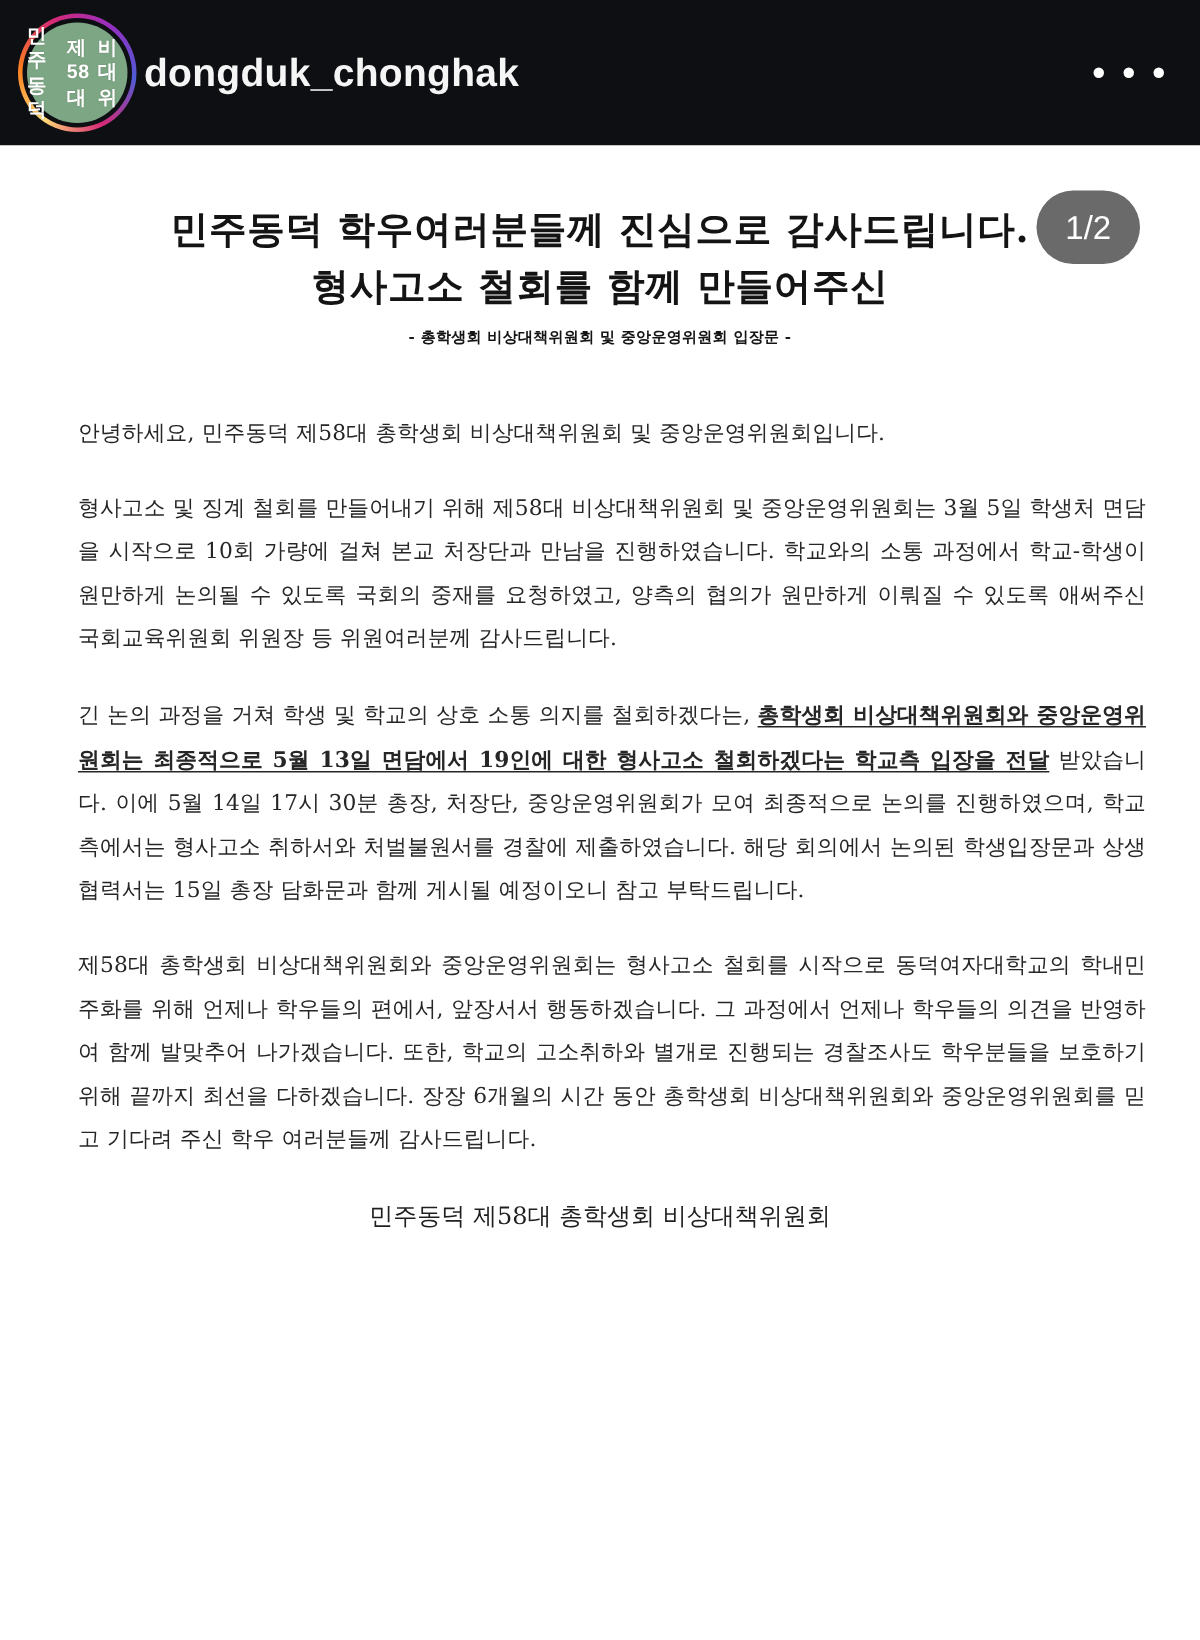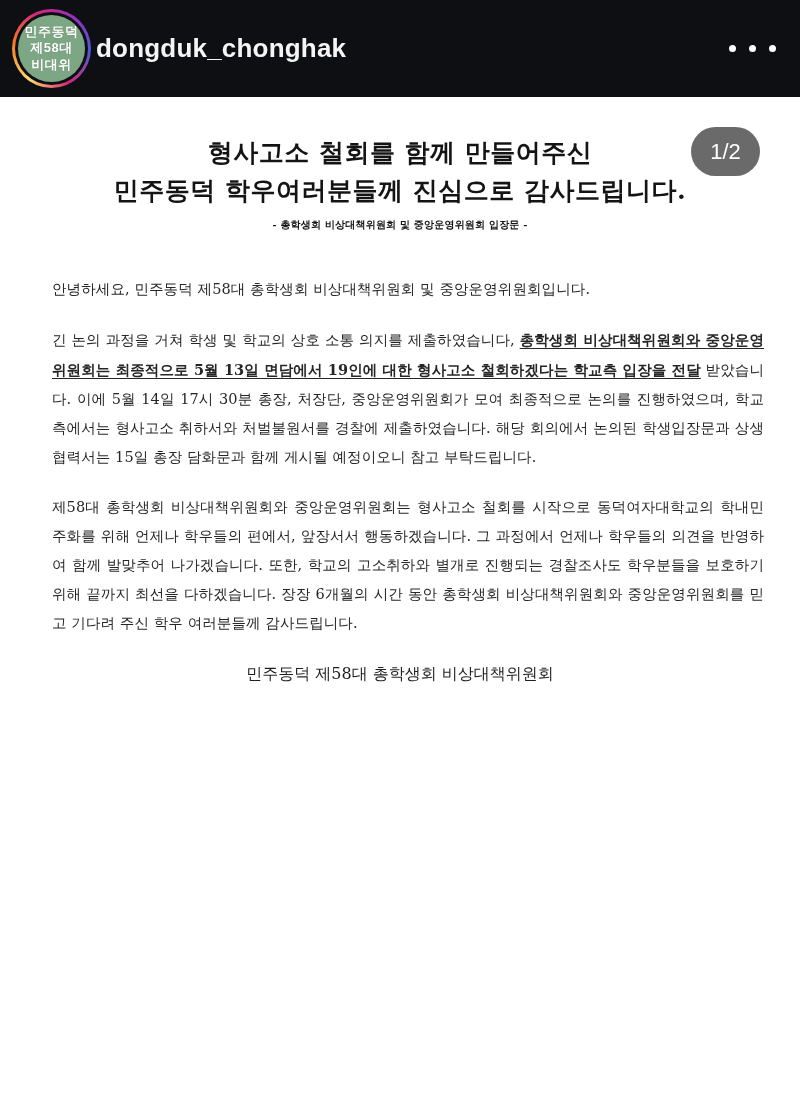--- a/index.html
+++ b/index.html
@@ -33,21 +33,21 @@
     width: 100%; height: 100%;
     border-radius: 50%;
     background: #0d0f13;
     padding: 3px;
   }
   .avatar-inner {
     width: 100%; height: 100%;
     border-radius: 50%;
     background: #7da784;
     display: flex;
-    flex-direction: column;
+    flex-direction: row;
     align-items: center;
     justify-content: center;
     color: #ffffff;
     font-size: 13px;
     font-weight: 700;
     line-height: 1.25;
     letter-spacing: 0.5px;
     text-shadow: 0 0 1px rgba(0,0,0,0.25);
   }
   .username {
@@ -153,28 +153,29 @@
       <i></i>
       <i></i>
       <i></i>
     </div>
   </header>
 
   <main class="doc">
     <div class="page-badge">1/2</div>
 
     <div class="title-block">
+      <div class="title-line">민주동덕 학우여러분들께 진심으로 감사드립니다.</div>
       <div class="title-line">형사고소 철회를 함께 만들어주신</div>
-      <div class="title-line">민주동덕 학우여러분들께 진심으로 감사드립니다.</div>
       <div class="subtitle">- 총학생회 비상대책위원회 및 중앙운영위원회 입장문 -</div>
     </div>
 
     <div class="doc-body" id="paragraphs">
         <p><span class="seg-normal">안녕하세요, 민주동덕 제58대 총학생회 비상대책위원회 및 중앙운영위원회입니다.</span></p>
-        <p><span class="seg-normal">긴 논의 과정을 거쳐 학생 및 학교의 상호 소통 의지를 제출하였습니다, </span><span class="seg-bold-underline">총학생회 비상대책위원회와 중앙운영위원회는 최종적으로 5월 13일 면담에서 19인에 대한 형사고소 철회하겠다는 학교측 입장을 전달</span><span class="seg-normal"> 받았습니다. 이에 5월 14일 17시 30분 총장, 처장단, 중앙운영위원회가 모여 최종적으로 논의를 진행하였으며, 학교측에서는 형사고소 취하서와 처벌불원서를 경찰에 제출하였습니다. 해당 회의에서 논의된 학생입장문과 상생협력서는 15일 총장 담화문과 함께 게시될 예정이오니 참고 부탁드립니다.</span></p>
+        <p><span class="seg-normal">형사고소 및 징계 철회를 만들어내기 위해 제58대 비상대책위원회 및 중앙운영위원회는 3월 5일 학생처 면담을 시작으로 10회 가량에 걸쳐 본교 처장단과 만남을 진행하였습니다. 학교와의 소통 과정에서 학교-학생이 원만하게 논의될 수 있도록 국회의 중재를 요청하였고, 양측의 협의가 원만하게 이뤄질 수 있도록 애써주신 국회교육위원회 위원장 등 위원여러분께 감사드립니다.</span></p>
+        <p><span class="seg-normal">긴 논의 과정을 거쳐 학생 및 학교의 상호 소통 의지를 철회하겠다는, </span><span class="seg-bold-underline">총학생회 비상대책위원회와 중앙운영위원회는 최종적으로 5월 13일 면담에서 19인에 대한 형사고소 철회하겠다는 학교측 입장을 전달</span><span class="seg-normal"> 받았습니다. 이에 5월 14일 17시 30분 총장, 처장단, 중앙운영위원회가 모여 최종적으로 논의를 진행하였으며, 학교측에서는 형사고소 취하서와 처벌불원서를 경찰에 제출하였습니다. 해당 회의에서 논의된 학생입장문과 상생협력서는 15일 총장 담화문과 함께 게시될 예정이오니 참고 부탁드립니다.</span></p>
         <p><span class="seg-normal">제58대 총학생회 비상대책위원회와 중앙운영위원회는 형사고소 철회를 시작으로 동덕여자대학교의 학내민주화를 위해 언제나 학우들의 편에서, 앞장서서 행동하겠습니다. 그 과정에서 언제나 학우들의 의견을 반영하여 함께 발맞추어 나가겠습니다. 또한, 학교의 고소취하와 별개로 진행되는 경찰조사도 학우분들을 보호하기 위해 끝까지 최선을 다하겠습니다. 장장 6개월의 시간 동안 총학생회 비상대책위원회와 중앙운영위원회를 믿고 기다려 주신 학우 여러분들께 감사드립니다.</span></p>
       </div>
 
     <div class="doc-footer">
       <div>민주동덕 제58대 총학생회 비상대책위원회</div>
 
     </div>
   </main>
 
 </div>

